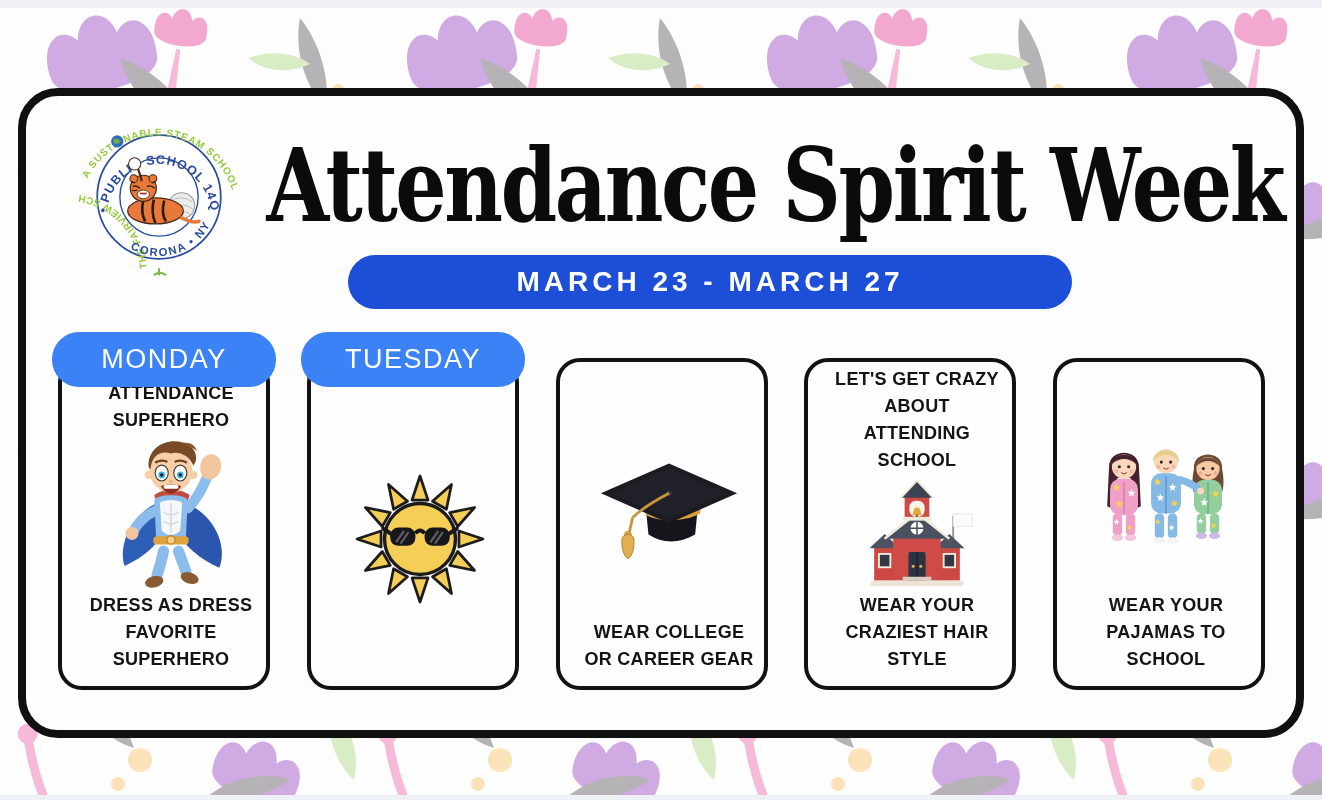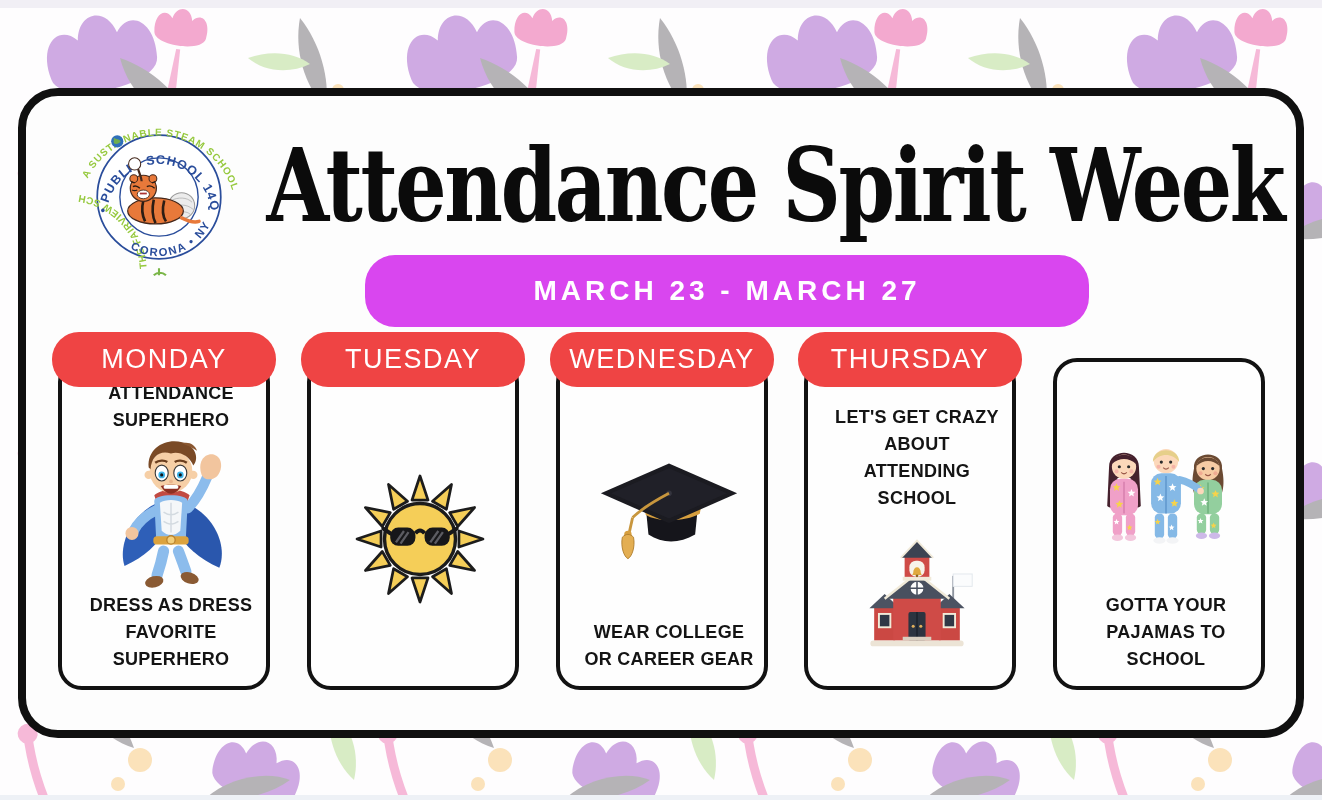--- a/index.html
+++ b/index.html
@@ -25,42 +25,42 @@
 
   .poster-title{
     position:absolute;left:226px;top:30px;width:1046px;height:118px;
     display:flex;align-items:center;justify-content:center;
     font-family:"DejaVu Serif",serif;font-weight:bold;
     font-size:101px;letter-spacing:-3px;color:#0b0b0b;white-space:nowrap;
     transform:scaleX(0.80);transform-origin:center center;
     line-height:1;
   }
   .date-pill{
-    position:absolute;left:339px;top:159px;width:724px;height:72px;
-    background:#d946ef;border-radius:30px;
+    position:absolute;left:322px;top:159px;width:724px;height:54px;
+    background:#1d4ed8;border-radius:30px;
     display:flex;align-items:center;justify-content:center;
     color:#ffffff;font-weight:700;font-size:28px;letter-spacing:4px;
   }
 
   .day-col{position:absolute;top:236px;width:224px;height:358px;}
   .day-col.c0{left:26px;}  .day-col.c1{left:275px;}
   .day-col.c2{left:524px;} .day-col.c3{left:772px;}
   .day-col.c4{left:1021px;}
 
   .day-body{
     position:absolute;left:6px;right:6px;top:26px;bottom:0;
     box-sizing:border-box;border:4px solid #121212;border-radius:24px;
     background:#fefefe;
     display:flex;flex-direction:column;align-items:center;
     padding:42px 6px 13px 20px;
     justify-content:flex-end;
   }
   .day-header{
     position:absolute;left:0;right:0;top:0;height:55px;
-    background:#ef4444;border-radius:27px;
+    background:#3b82f6;border-radius:27px;
     display:flex;align-items:center;justify-content:center;
     color:#ffffff;font-size:27px;font-weight:400;letter-spacing:1.5px;
   }
   .day-top,.day-bottom{
     text-align:center;font-weight:700;color:#141414;
     font-size:18px;line-height:1.5;letter-spacing:.3px;
   }
   .day-top{max-width:176px;}
   .day-bottom{max-width:188px;}
   .day-art{flex:1;display:flex;align-items:center;justify-content:center;width:100%;}
@@ -255,21 +255,20 @@
           <polygon points="85,13 147,40 85,67 23,40" fill="#24242c" opacity="0.65"></polygon>
           <circle cx="85" cy="40" r="3" fill="#34343e"></circle>
           <path d="M85,40 C70,48 54,58 46,66" stroke="#c8963d" stroke-width="3" fill="none"></path>
           <path d="M46,66 L42,84" stroke="#c8963d" stroke-width="3" fill="none"></path>
           <circle cx="41" cy="84" r="4" fill="#d79f3e"></circle>
           <path d="M35,87 C33,98 37,108 41,110 C45,108 49,98 47,87 C43,83 39,83 35,87 Z" fill="#e3ae52" stroke="#b07f2e" stroke-width="1"></path>
         </svg>
       </div>
       <div class="day-bottom">WEAR COLLEGE OR CAREER GEAR</div>
     </div>
-    <div class="day-header">WEDNESDAY</div>
   </div>
 
   <div class="day-col c3">
     <div class="day-body">
       <div class="day-top">LET'S GET CRAZY ABOUT ATTENDING SCHOOL</div>
       <div class="day-art">
         <svg width="124" height="118" viewBox="0 0 130 124" xmlns="http://www.w3.org/2000/svg">
           <line x1="103" y1="44" x2="103" y2="76" stroke="#8e959f" stroke-width="2"></line>
           <rect x="103" y="42" width="20" height="13" fill="#fbfcfd" stroke="#e2e7ec" stroke-width="1"></rect>
           <rect x="20" y="76" width="22" height="36" fill="#cb4843"></rect>
@@ -291,22 +290,22 @@
           <rect x="50" y="45" width="30" height="4" fill="#f1ead9"></rect>
           <rect x="57" y="28" width="16" height="17" rx="7" fill="#f7f3ea"></rect>
           <path d="M61,41 C61,33 69,33 69,41 L70,43 L60,43 Z" fill="#e0a93e"></path>
           <circle cx="65" cy="44" r="1.4" fill="#8a6420"></circle>
           <polygon points="48,25 65,7 82,25" fill="#3c4352"></polygon>
           <path d="M48,25 L65,7 L82,25" stroke="#f1ead9" stroke-width="2" fill="none"></path>
           <rect x="16" y="112" width="98" height="6" rx="3" fill="#ece4d6"></rect>
           <rect x="50" y="108" width="30" height="4" fill="#d9cfc0"></rect>
         </svg>
       </div>
-    </div>
-    <div class="day-header">THURSDAY</div>
+      <div class="day-bottom">WEAR YOUR CRAZIEST HAIR STYLE</div>
+    </div>
   </div>
 
   <div class="day-col c4">
     <div class="day-body">
       <div class="day-art">
         <svg width="168" height="126" viewBox="0 0 180 135" xmlns="http://www.w3.org/2000/svg">
           <defs>
               <path id="star" d="M0,-4.2 L1.2,-1.3 L4.2,-1.1 L1.9,0.9 L2.6,3.9 L0,2.2 L-2.6,3.9 L-1.9,0.9 L-4.2,-1.1 L-1.2,-1.3 Z"></path>
             </defs>
 
@@ -366,17 +365,17 @@
           <ellipse cx="83" cy="113" rx="6.5" ry="3.5" fill="#f3f4f6"></ellipse>
             <ellipse cx="97" cy="113" rx="6.5" ry="3.5" fill="#f3f4f6"></ellipse>
           <use href="#star" transform="translate(81,50)" fill="#f7d34a"></use>
           <use href="#star" transform="translate(97,56)" fill="#ffffff"></use>
           <use href="#star" transform="translate(84,67)" fill="#ffffff"></use>
           <use href="#star" transform="translate(99,73)" fill="#f7d34a"></use>
           <use href="#star" transform="translate(81,93) scale(0.75)" fill="#f7d34a"></use>
           <use href="#star" transform="translate(96,99) scale(0.75)" fill="#ffffff"></use>
         </svg>
       </div>
-      <div class="day-bottom">GOTTA YOUR PAJAMAS TO SCHOOL</div>
+      <div class="day-bottom">WEAR YOUR PAJAMAS TO SCHOOL</div>
     </div>
   </div>
 
 </div>
 
 </body></html>

